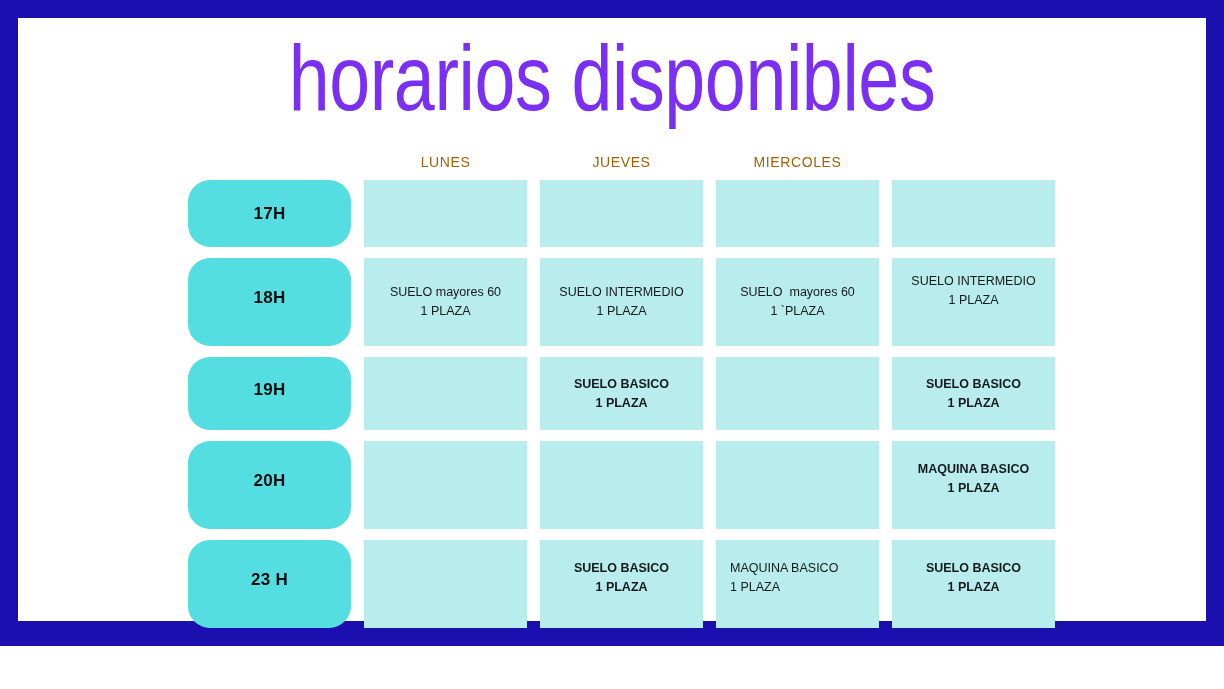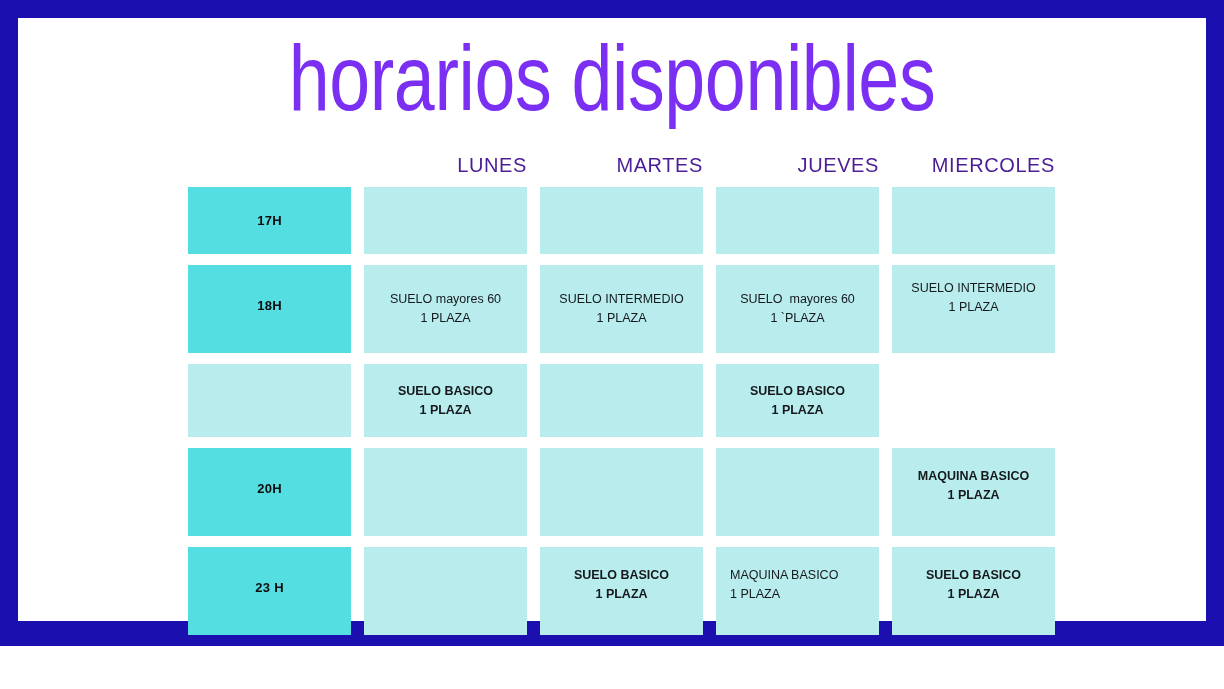--- a/index.html
+++ b/index.html
@@ -73,38 +73,39 @@
   .cell-time  { width: 163px; flex: 0 0 163px; }
   .cell-day   { width: 163px; flex: 0 0 163px; }
   .head-blank { width: 163px; flex: 0 0 163px; }
   .head-day   { width: 163px; flex: 0 0 163px; }
 
   
   .header-row {
     margin-bottom: 6px;
   }
   .head-day {
-    text-align: right;
-    color: #4c1d95;
-    font-size: 20px;
+    text-align: center;
+    color: #a16207;
+    font-size: 14px;
     font-weight: 400;
     letter-spacing: 0.6px;
     padding-bottom: 4px;
   }
 
   
   .cell-time {
     background: #55dee2;
     color: #0d0d0d;
-    font-size: 13px;
+    font-size: 17px;
     font-weight: bold;
     display: flex;
     align-items: center;
     justify-content: center;
     letter-spacing: 0.3px;
+    border-radius: 22px;
   }
 
   
   .cell-day {
     background: #b8eced;
     color: #15191c;
     font-size: 12.5px;
     line-height: 1.5;
     text-align: center;
     display: flex;
@@ -136,21 +137,20 @@
 <div class="poster">
   <div class="poster-inner">
 
     <div class="title">horarios disponibles</div>
 
     <div class="grid">
 
       <div class="grid-row header-row">
         <div class="head-blank"></div>
         <div class="head-day">LUNES</div>
-        <div class="head-day">MARTES</div>
         <div class="head-day">JUEVES</div>
         <div class="head-day">MIERCOLES</div>
       </div>
 
       <div class="grid-row r-17">
         <div class="cell-time">17H</div>
         <div class="cell-day">
           <span class="txt"></span>
         </div>
         <div class="cell-day">
@@ -178,20 +178,21 @@
           <span class="txt">SUELO  mayores 60
 1 `PLAZA</span>
         </div>
         <div class="cell-day top">
           <span class="txt">SUELO INTERMEDIO
 1 PLAZA</span>
         </div>
       </div>
 
       <div class="grid-row r-19">
+        <div class="cell-time">19H</div>
         <div class="cell-day">
           <span class="txt"></span>
         </div>
         <div class="cell-day bold">
           <span class="txt">SUELO BASICO
 1 PLAZA</span>
         </div>
         <div class="cell-day">
           <span class="txt"></span>
         </div>

